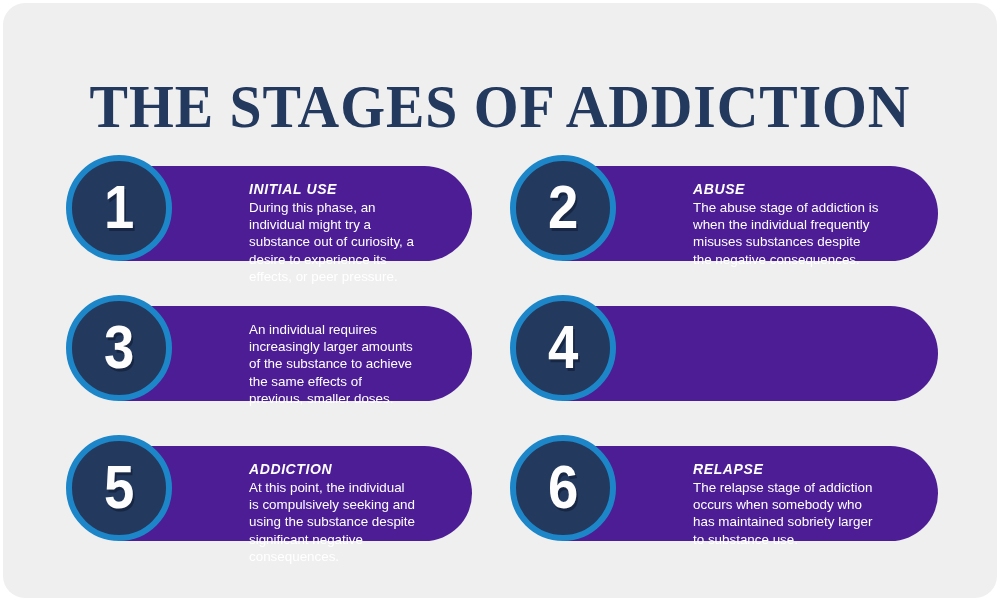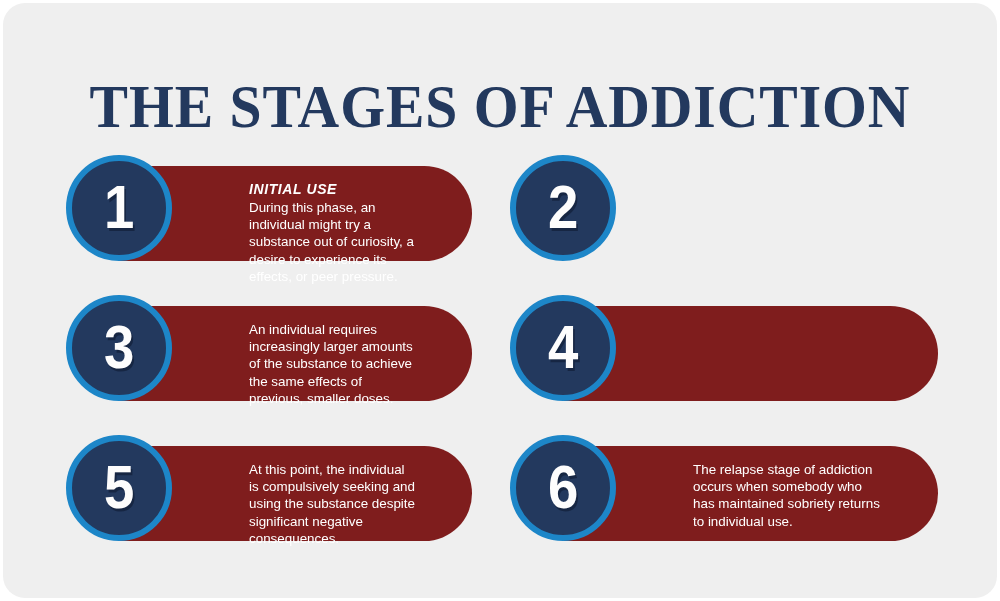--- a/index.html
+++ b/index.html
@@ -70,21 +70,21 @@
   .stage.row-2 { top: 140px; }
   .stage.row-3 { top: 280px; }
 
   
   .pill {
     position: absolute;
     left: 53px;
     top: 11px;
     width: 353px;
     height: 95px;
-    background: #7f1d1d;
+    background: #4c1d95;
     border-radius: 0 48px 48px 0;
     box-sizing: border-box;
     padding: 15px 56px 0 130px;
   }
   .stage.col-right .pill {
     width: 375px;
   }
 
   .stage-heading {
     font-size: 14px;
@@ -145,20 +145,24 @@
       <div class="pill">
         <p class="stage-heading">INITIAL USE</p>
         <p class="stage-body">During this phase, an individual might try a substance out of curiosity, a desire to experience its effects, or peer pressure.</p>
       </div>
       <div class="badge">
         <span class="badge-number">1</span>
       </div>
     </div>
 
     <div class="stage col-right row-1">
+      <div class="pill">
+        <p class="stage-heading">ABUSE</p>
+        <p class="stage-body">The abuse stage of addiction is when the individual frequently misuses substances despite the negative consequences.</p>
+      </div>
       <div class="badge">
         <span class="badge-number">2</span>
       </div>
     </div>
 
     <div class="stage col-left row-2">
       <div class="pill">
         <p class="stage-body">An individual requires increasingly larger amounts of the substance to achieve the same effects of previous, smaller doses.</p>
       </div>
       <div class="badge">
@@ -169,30 +173,32 @@
     <div class="stage col-right row-2">
       <div class="pill">
       </div>
       <div class="badge">
         <span class="badge-number">4</span>
       </div>
     </div>
 
     <div class="stage col-left row-3">
       <div class="pill">
+        <p class="stage-heading">ADDICTION</p>
         <p class="stage-body">At this point, the individual is compulsively seeking and using the substance despite significant negative consequences.</p>
       </div>
       <div class="badge">
         <span class="badge-number">5</span>
       </div>
     </div>
 
     <div class="stage col-right row-3">
       <div class="pill">
-        <p class="stage-body">The relapse stage of addiction occurs when somebody who has maintained sobriety returns to individual use.</p>
+        <p class="stage-heading">RELAPSE</p>
+        <p class="stage-body">The relapse stage of addiction occurs when somebody who has maintained sobriety larger to substance use.</p>
       </div>
       <div class="badge">
         <span class="badge-number">6</span>
       </div>
     </div>
 
   </div>
 </div>
 
 </body></html>

